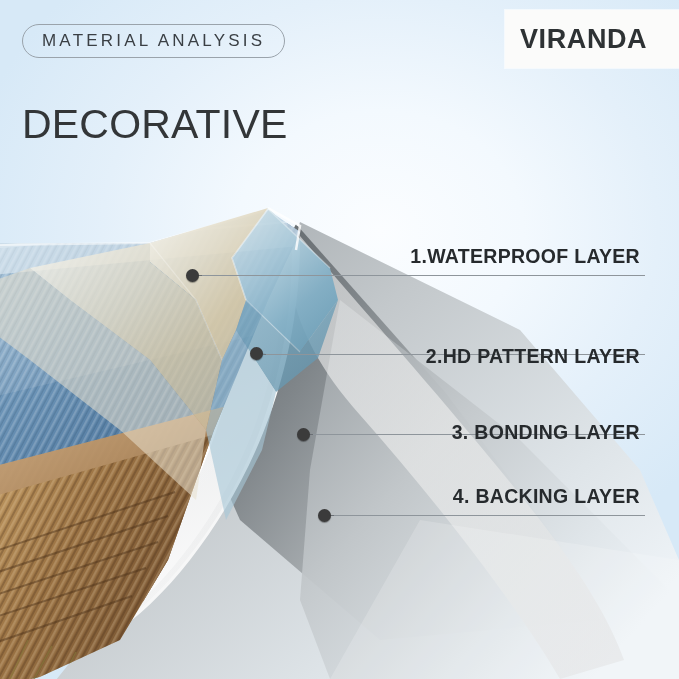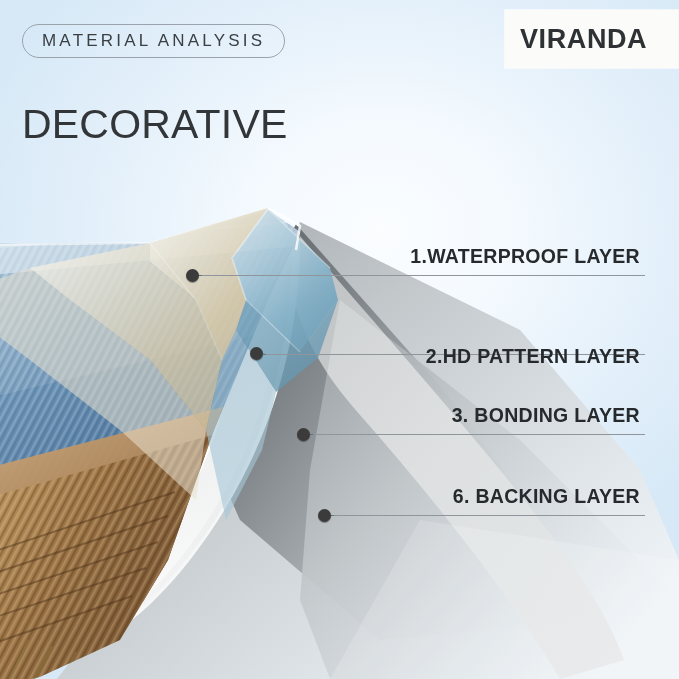--- a/index.html
+++ b/index.html
@@ -271,21 +271,21 @@
       <div class="lead" style="left: 192px; top: 275px; width: 10px; transform: rotate(0deg);"></div>
       <div class="ruler" style="left: 202px; top: 275px; width: 443px;"></div>
       <div class="lbl" style="top: 245px;">1.WATERPROOF LAYER</div>
       <div class="dot" style="left: 186px; top: 269px;"></div>
       <div class="lead" style="left: 256px; top: 353px; width: 10.0499px; transform: rotate(5.71059deg);"></div>
       <div class="ruler" style="left: 266px; top: 354px; width: 379px;"></div>
       <div class="lbl" style="top: 324px; margin-top: 21px;">2.HD PATTERN LAYER</div>
       <div class="dot" style="left: 250px; top: 347px;"></div>
       <div class="lead" style="left: 303px; top: 434px; width: 10px; transform: rotate(0deg);"></div>
       <div class="ruler" style="left: 313px; top: 434px; width: 332px;"></div>
-      <div class="lbl" style="top: 404px;">3. BONDING LAYER</div>
+      <div class="lbl" style="top: 421px;">3. BONDING LAYER</div>
       <div class="dot" style="left: 297px; top: 428px;"></div>
       <div class="lead" style="left: 324px; top: 515px; width: 10px; transform: rotate(0deg);"></div>
       <div class="ruler" style="left: 334px; top: 515px; width: 311px;"></div>
-      <div class="lbl" style="top: 485px;">6. BACKING LAYER</div>
+      <div class="lbl" style="top: 485px;">4. BACKING LAYER</div>
       <div class="dot" style="left: 318px; top: 509px;"></div>
     </div>
 
 </div>
 
 </body></html>

